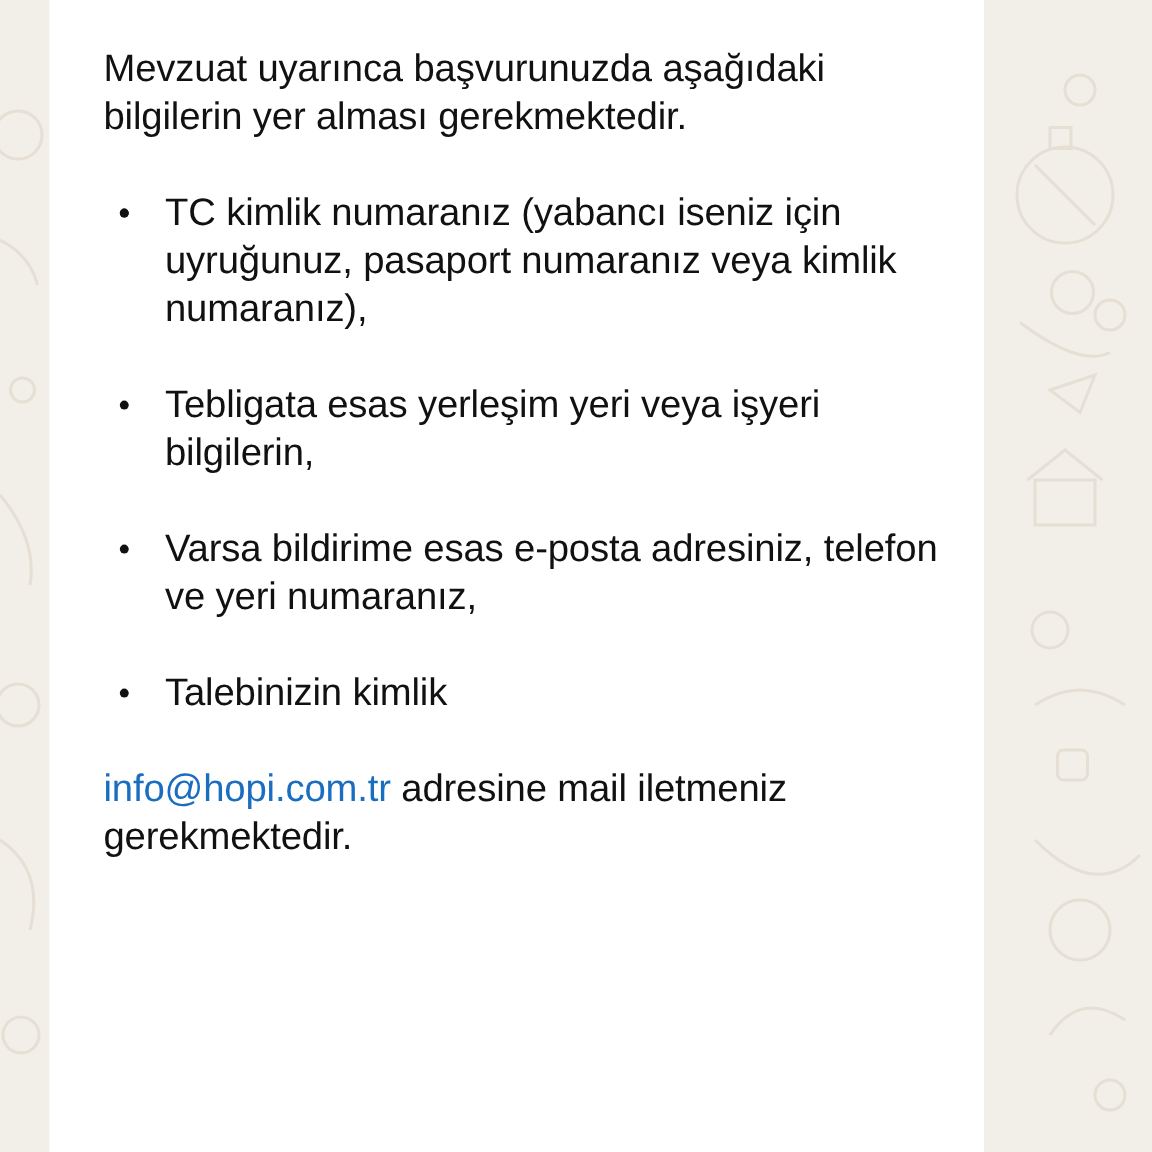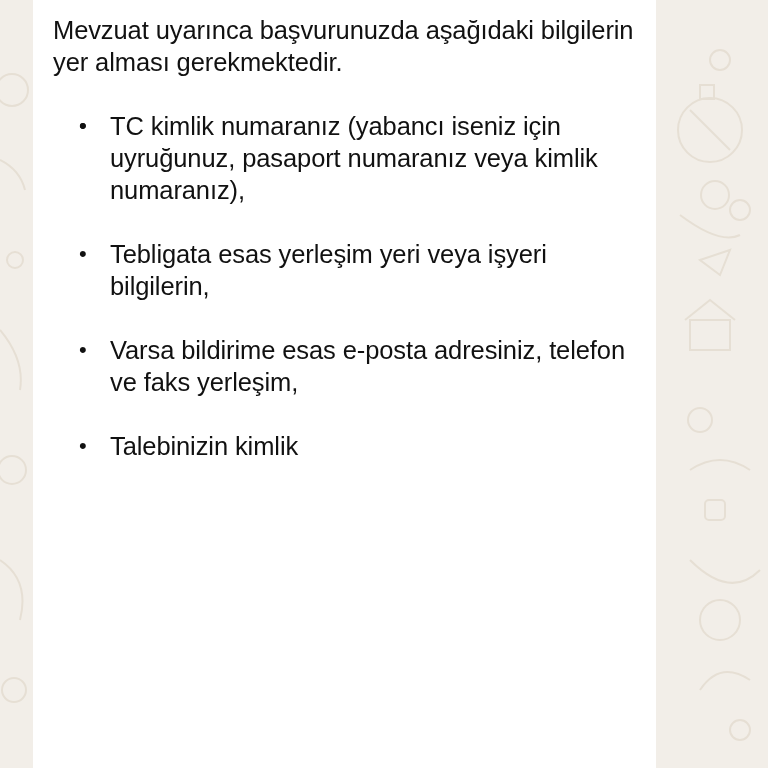--- a/index.html
+++ b/index.html
@@ -28,21 +28,21 @@
     height: 820px;
     background: #ffffff;
     border-radius: 14px;
     box-sizing: border-box;
     padding: 34px 20px 0 20px;
     color: #111111;
     font-size: 25.5px;
     line-height: 32px;
     letter-spacing: -0.1px;
   }
-  .para { margin: 0; }
+  .para { margin: 16px; }
   .para + .list { margin-top: 32px; }
   .list {
     list-style: none;
     margin: 0;
     padding: 0;
   }
   .list-item {
     position: relative;
     padding-left: 57px;
     margin-bottom: 32px;
@@ -101,24 +101,27 @@
     <li class="list-item">
       <span class="bullet">•</span>
       <span>TC kimlik numaranız (yabancı iseniz için uyruğunuz, pasaport numaranız veya kimlik numaranız),</span>
     </li>
     <li class="list-item">
       <span class="bullet">•</span>
       <span>Tebligata esas yerleşim yeri veya işyeri bilgilerin,</span>
     </li>
     <li class="list-item">
       <span class="bullet">•</span>
-      <span>Varsa bildirime esas e-posta adresiniz, telefon ve faks yerleşim,</span>
+      <span>Varsa bildirime esas e-posta adresiniz, telefon ve yeri numaranız,</span>
     </li>
     <li class="list-item">
       <span class="bullet">•</span>
       <span>Talebinizin kimlik</span>
     </li>
   </ul>
 
+  <p class="para">
+    <a class="link" href="#">info@hopi.com.tr</a><span> adresine mail iletmeniz gerekmektedir.</span>
+  </p>
 
   <div class="spacer"></div>
 
 </div>
 
 </body></html>

